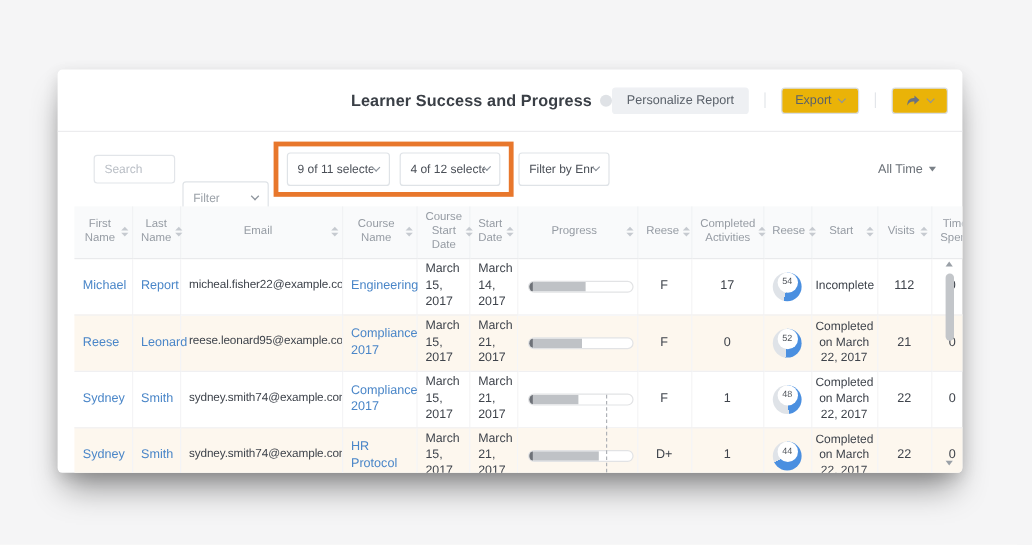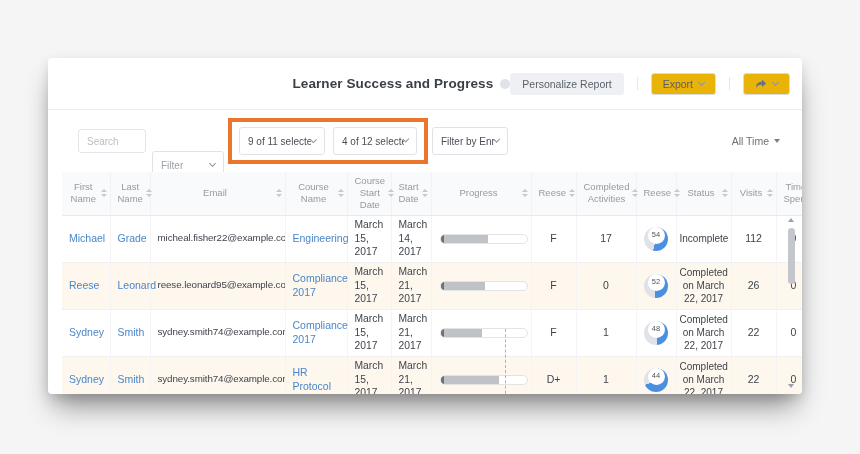--- a/index.html
+++ b/index.html
@@ -268,21 +268,21 @@
               <div class="hwrap">
                 <span class="hlabel">Reese</span>
                 <span class="sort">
                   <i class="up"></i>
                   <i class="dn"></i>
                 </span>
               </div>
             </th>
           <th class="h-center">
               <div class="hwrap">
-                <span class="hlabel">Status</span>
+                <span class="hlabel">Start</span>
                 <span class="sort">
                   <i class="up"></i>
                   <i class="dn"></i>
                 </span>
               </div>
             </th>
           <th class="h-center">
               <div class="hwrap">
                 <span class="hlabel">Visits</span>
                 <span class="sort">
@@ -294,21 +294,21 @@
           <th class="h-center">
               <div class="hwrap">
                 <span class="hlabel">Time Spent</span>
               </div>
             </th>
         </tr>
       </thead>
       <tbody>
           <tr>
     <td class="c-link">Michael</td>
-    <td class="c-link">Grade</td>
+    <td class="c-link">Report</td>
     <td class="c-email">micheal.fisher22@example.com</td>
     <td class="c-link">Engineering</td>
     <td class="c-date">March 15, 2017</td>
     <td class="c-date">March 14, 2017</td>
     <td class="c-progress">
       <div class="pbar">
         <div class="pnotch"></div>
         <div class="pfill" style="width: 55%;"></div>
       </div>
     </td>
@@ -337,21 +337,21 @@
       </div>
     </td>
     <td class="c-center">F</td>
     <td class="c-center">0</td>
     <td class="c-center">
       <div class="ring" style="background: conic-gradient(rgb(74, 143, 224) 52%, rgb(223, 227, 232) 0deg);">
         <div class="ring-inner">52</div>
       </div>
     </td>
     <td class="c-center c-status">Completed on March 22, 2017</td>
-    <td class="c-center">26</td>
+    <td class="c-center">21</td>
     <td class="c-center">0</td>
   </tr>
           <tr>
     <td class="c-link">Sydney</td>
     <td class="c-link">Smith</td>
     <td class="c-email">sydney.smith74@example.com</td>
     <td class="c-link">Compliance 2017</td>
     <td class="c-date">March 15, 2017</td>
     <td class="c-date">March 21, 2017</td>
     <td class="c-progress">

